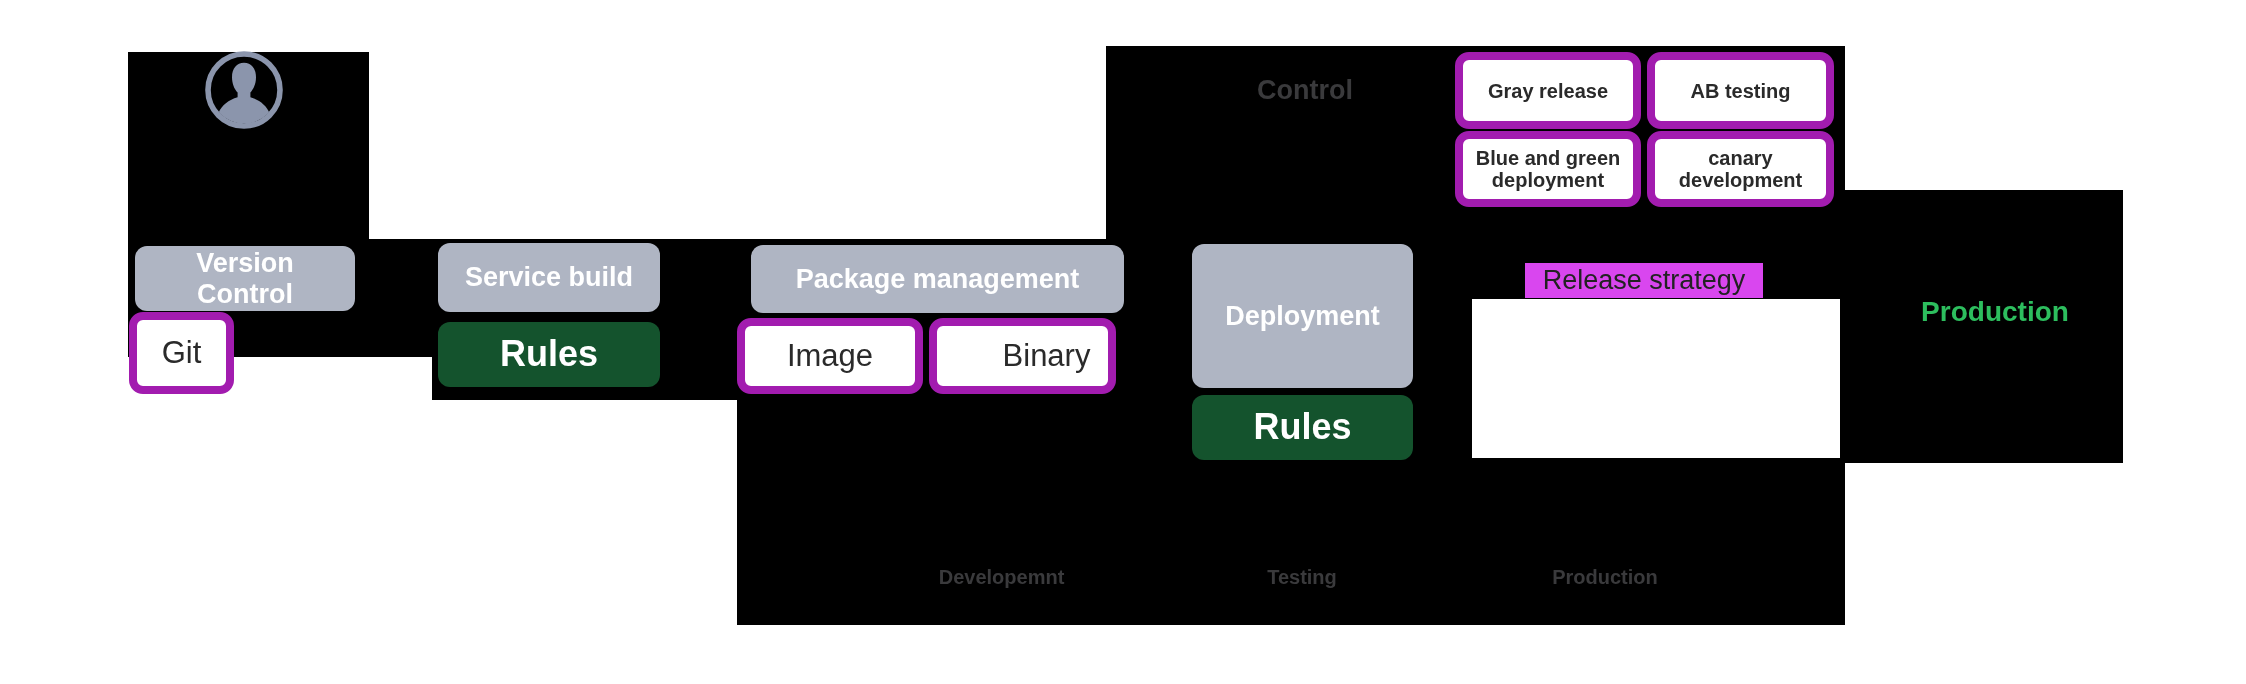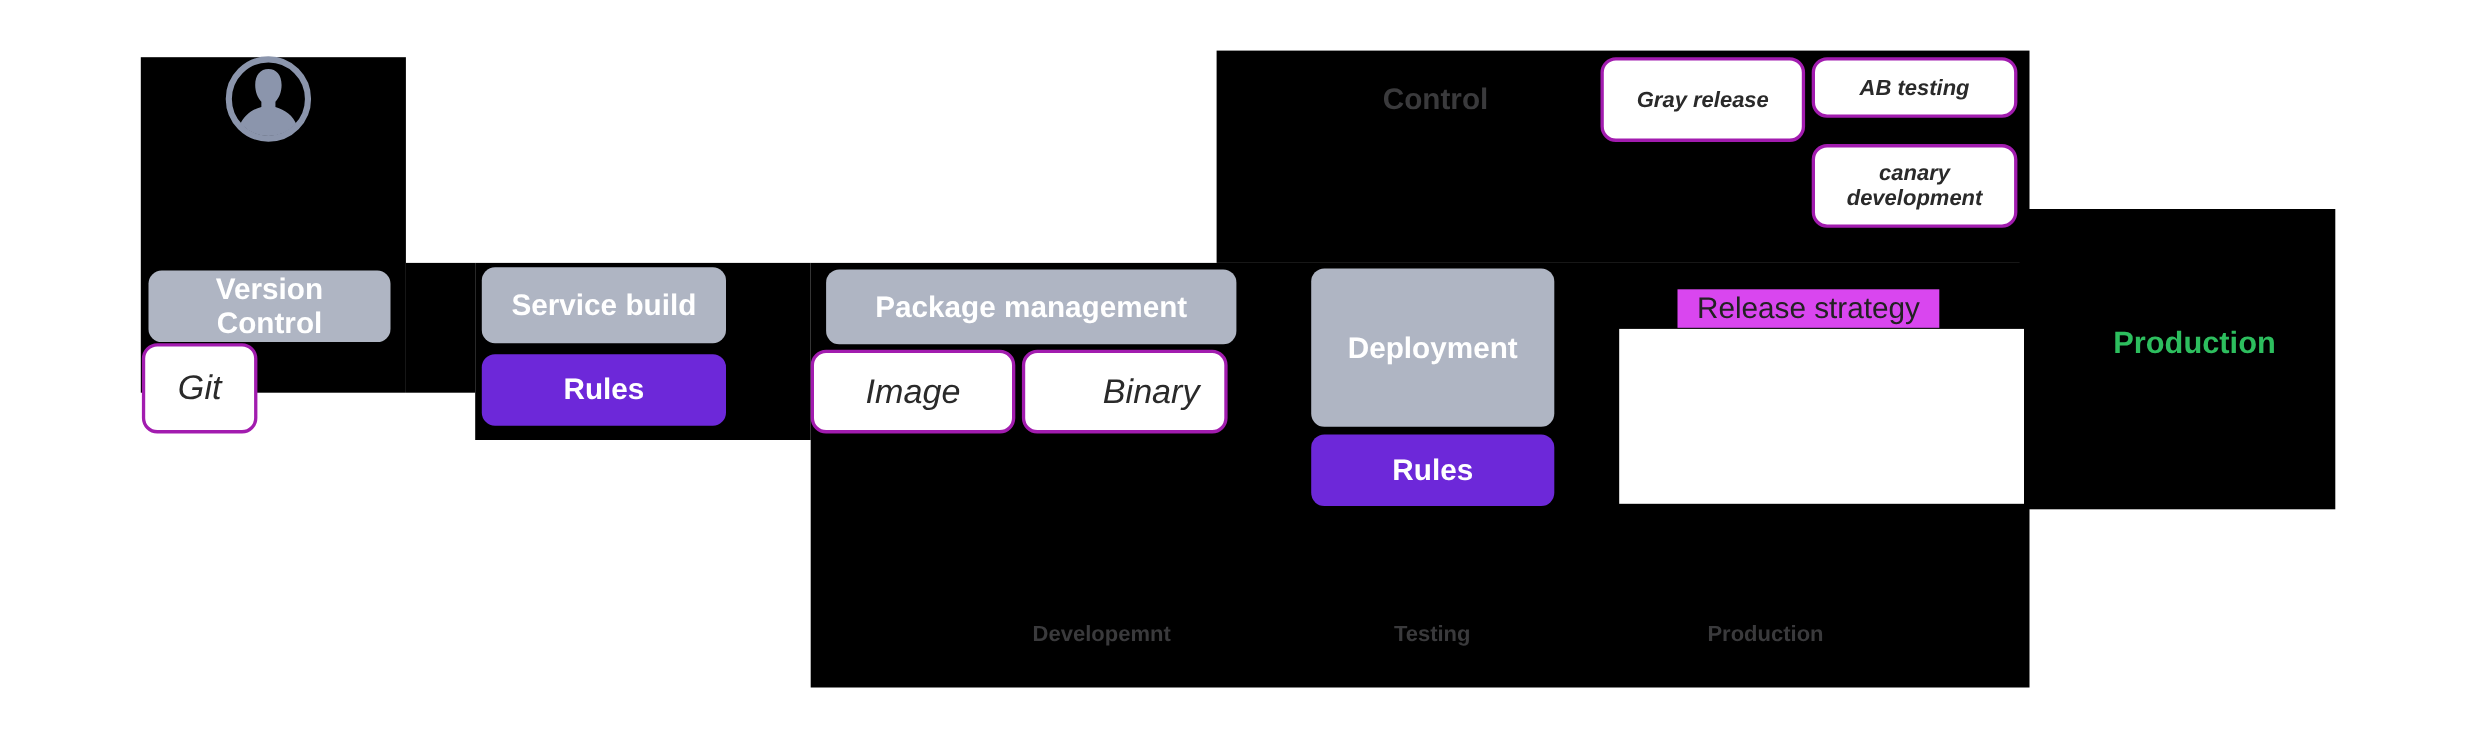--- a/index.html
+++ b/index.html
@@ -13,32 +13,31 @@
   .blk{position:absolute;background:#000000;}
   .btn{
     position:absolute;
     display:flex;align-items:center;justify-content:center;
     text-align:center;
     border-radius:12px;
     color:#ffffff;font-weight:700;
     white-space:pre-line;line-height:1.12;
   }
   .btn-light{background:#afb5c3;font-size:27px;}
-  .btn-dark{background:#6d28d9;font-size:27px;}
+  .btn-dark{background:#14532d;font-size:36px;}
   .gbox{
     position:absolute;
     display:flex;align-items:center;justify-content:center;
     text-align:center;
     background:#ffffff;
-    border:3px solid #a21caf;
+    border:8px solid #a21caf;
     border-radius:14px;
     color:#2a2a2a;
     white-space:pre-line;line-height:1.1;
     box-sizing:border-box;
-    font-style:italic;
   }
   .gbox.big{font-size:31px;}
   .gbox.small{font-size:20px;font-weight:700;}
   .ghost-label{
     position:absolute;
     color:#3a3a3c;font-weight:700;font-size:20px;
     text-align:center;
   }
   .strip{
     position:absolute;
@@ -95,21 +94,23 @@
 
   <div class="gbox big" style="left:929px;top:318px;width:187px;height:76px;padding-left:48px;">Binary</div>
 
   <div class="btn btn-light" style="left:1192px;top:244px;width:221px;height:144px;">Deployment</div>
 
   <div class="btn btn-dark" style="left:1192px;top:395px;width:221px;height:65px;">Rules</div>
 
   <div class="ghost-label" style="left:1200px;top:75px;width:210px;font-size:27px;">Control</div>
 
   <div class="gbox small" style="left:1455px;top:52px;width:186px;height:77px;">Gray release</div>
-  <div class="gbox small" style="left:1647px;top:52px;width:187px;height:55px;">AB testing</div>
+  <div class="gbox small" style="left:1647px;top:52px;width:187px;height:77px;">AB testing</div>
+  <div class="gbox small" style="left:1455px;top:131px;width:186px;height:76px;">Blue and green
+deployment</div>
   <div class="gbox small" style="left:1647px;top:131px;width:187px;height:76px;text-align:center;">canary
 development</div>
 
   <div class="strip" style="left:1525px;top:263px;width:238px;height:35px;">Release strategy</div>
   <div class="whitebox" style="left:1472px;top:299px;width:368px;height:159px;"></div>
 
   <div class="green-title" style="left:1880px;top:296px;width:230px;">Production</div>
 
   <div class="ghost-label" style="left:889px;top:566px;width:225px;">Developemnt</div>
   <div class="ghost-label" style="left:1212px;top:566px;width:180px;">Testing</div>

